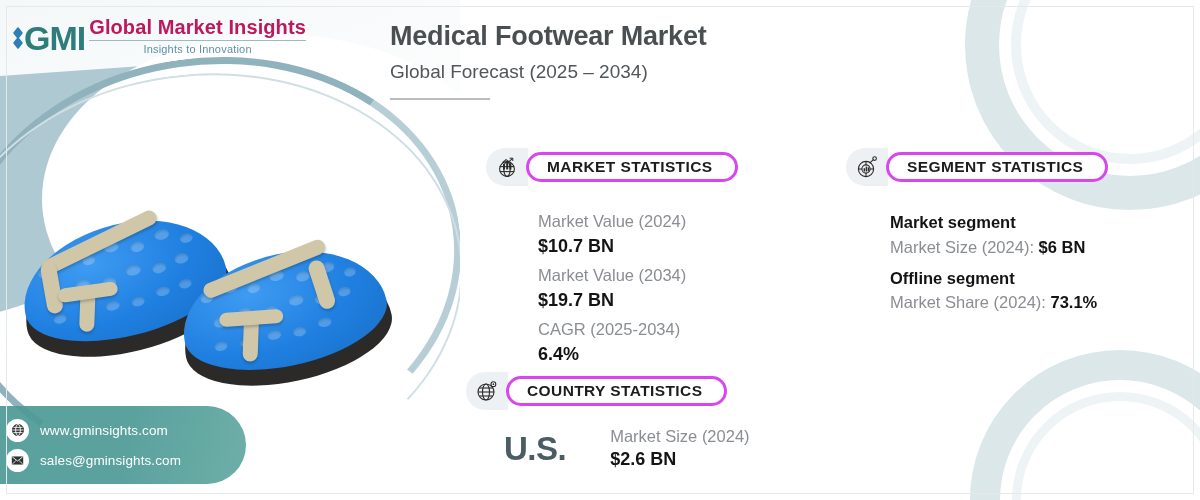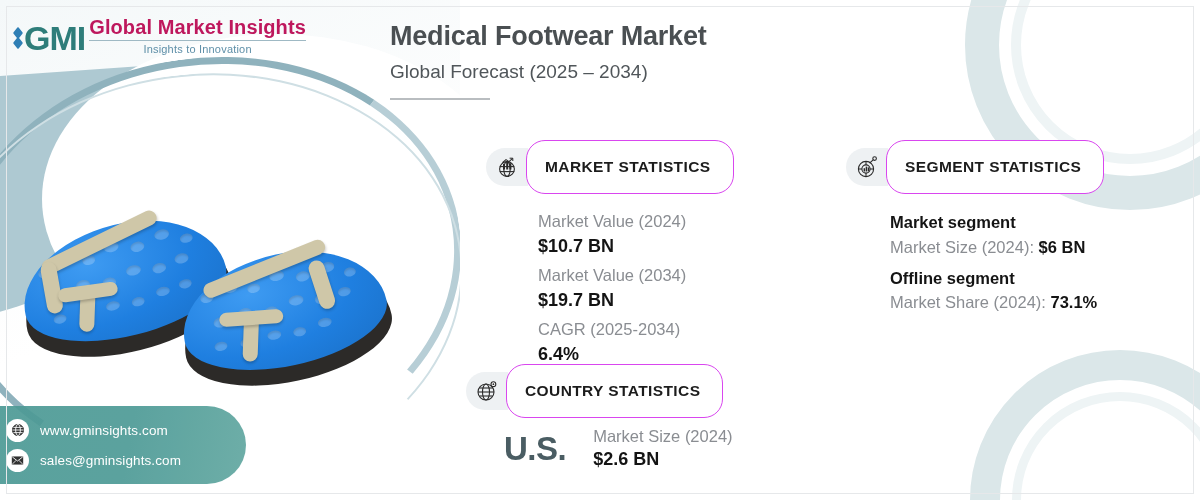--- a/index.html
+++ b/index.html
@@ -237,25 +237,25 @@
     width: 42px; height: 38px;
     background: #eef1f3;
     border-radius: 19px 0 0 19px;
     display: flex;
     align-items: center;
     justify-content: center;
     margin-right: -2px;
   }
   .section-icon svg { display: block; }
   .section-pill {
-    height: 54px;
+    height: 30px;
     display: flex;
     align-items: center;
     padding: 0 22px 0 18px;
-    border: 1px solid #d946ef;
+    border: 3px solid #d946ef;
     border-radius: 19px;
     background: #ffffff;
   }
   .section-pill span {
     font-size: 15.5px;
     font-weight: 600;
     color: #1c1c1c;
     letter-spacing: 0.4px;
   }
 
@@ -292,21 +292,21 @@
     color: #141414;
     font-weight: 700;
   }
 
   
   .country-body {
     display: flex;
     align-items: flex-start;
     margin-top: 16px;
     padding-left: 38px;
-    gap: 27px;
+    gap: 44px;
   }
   .country-name {
     font-size: 33px;
     font-weight: 700;
     color: #4a5d63;
     letter-spacing: -0.5px;
     line-height: 1;
     padding-top: 6px;
   }
   .country-stats .stat-label { line-height: 1.3; }

